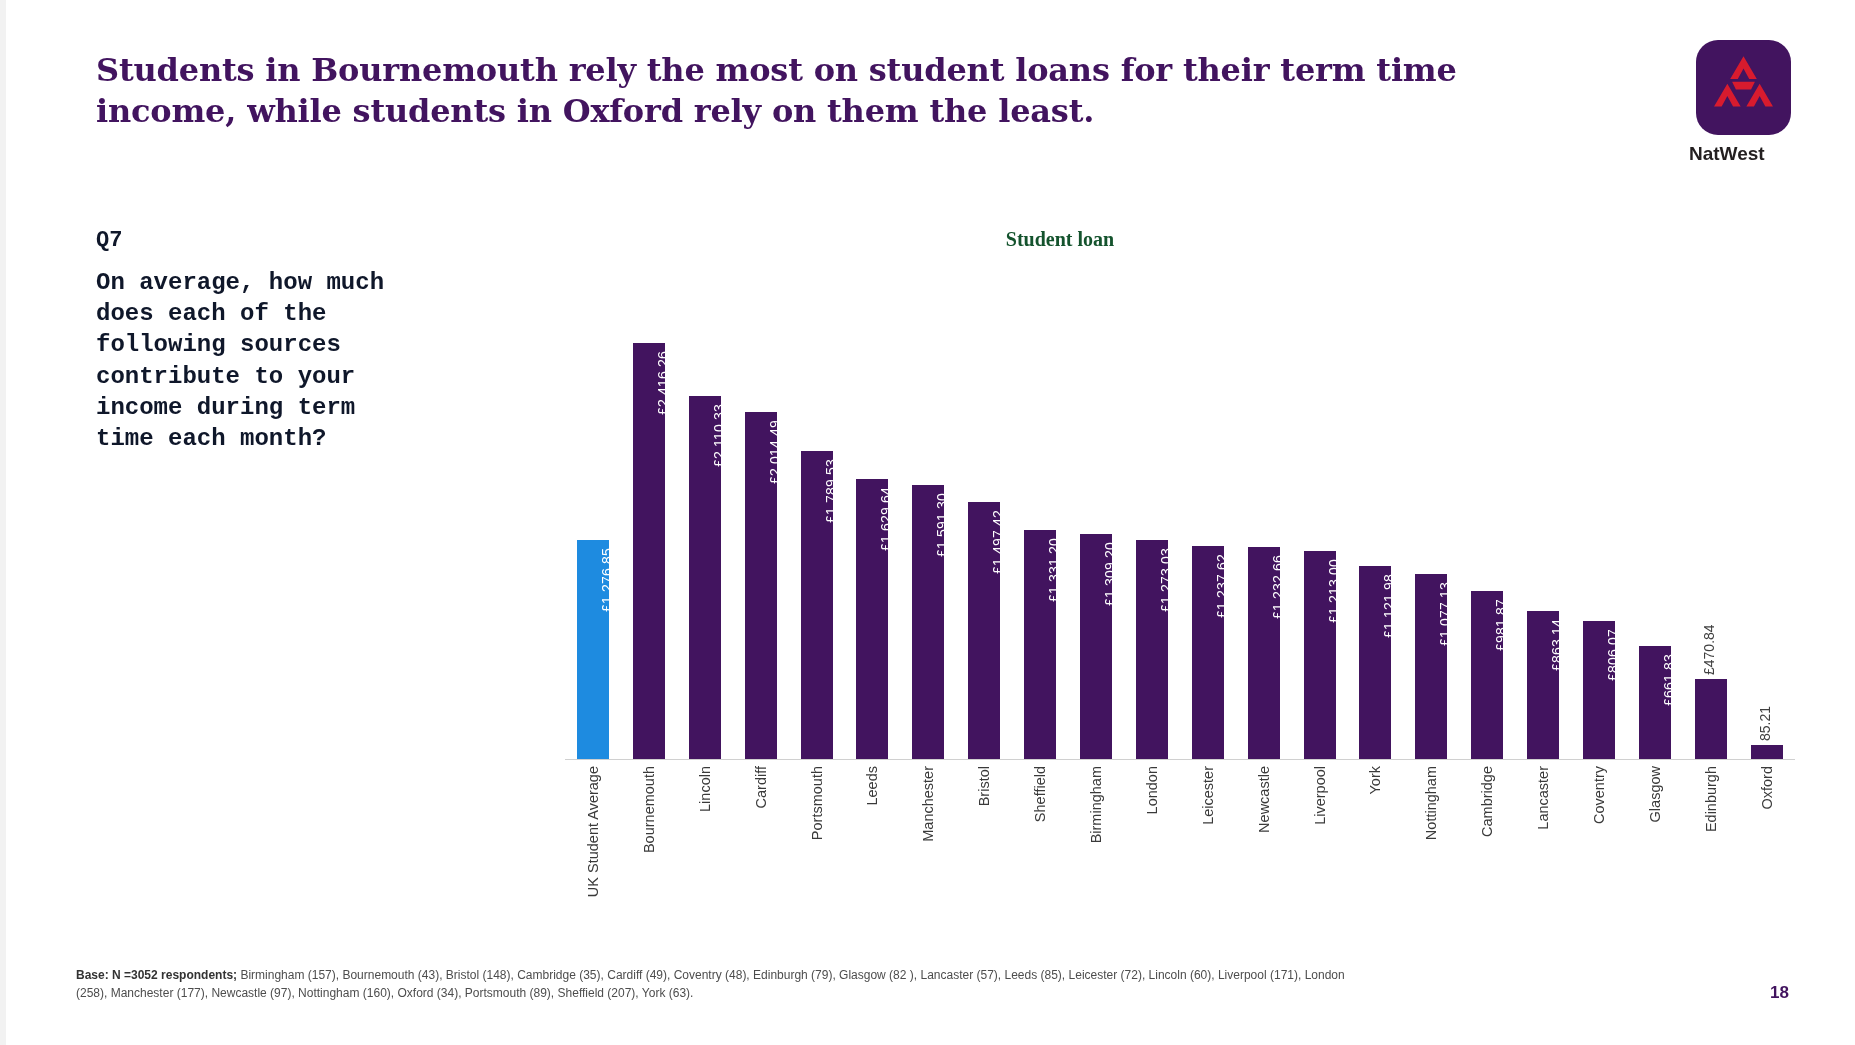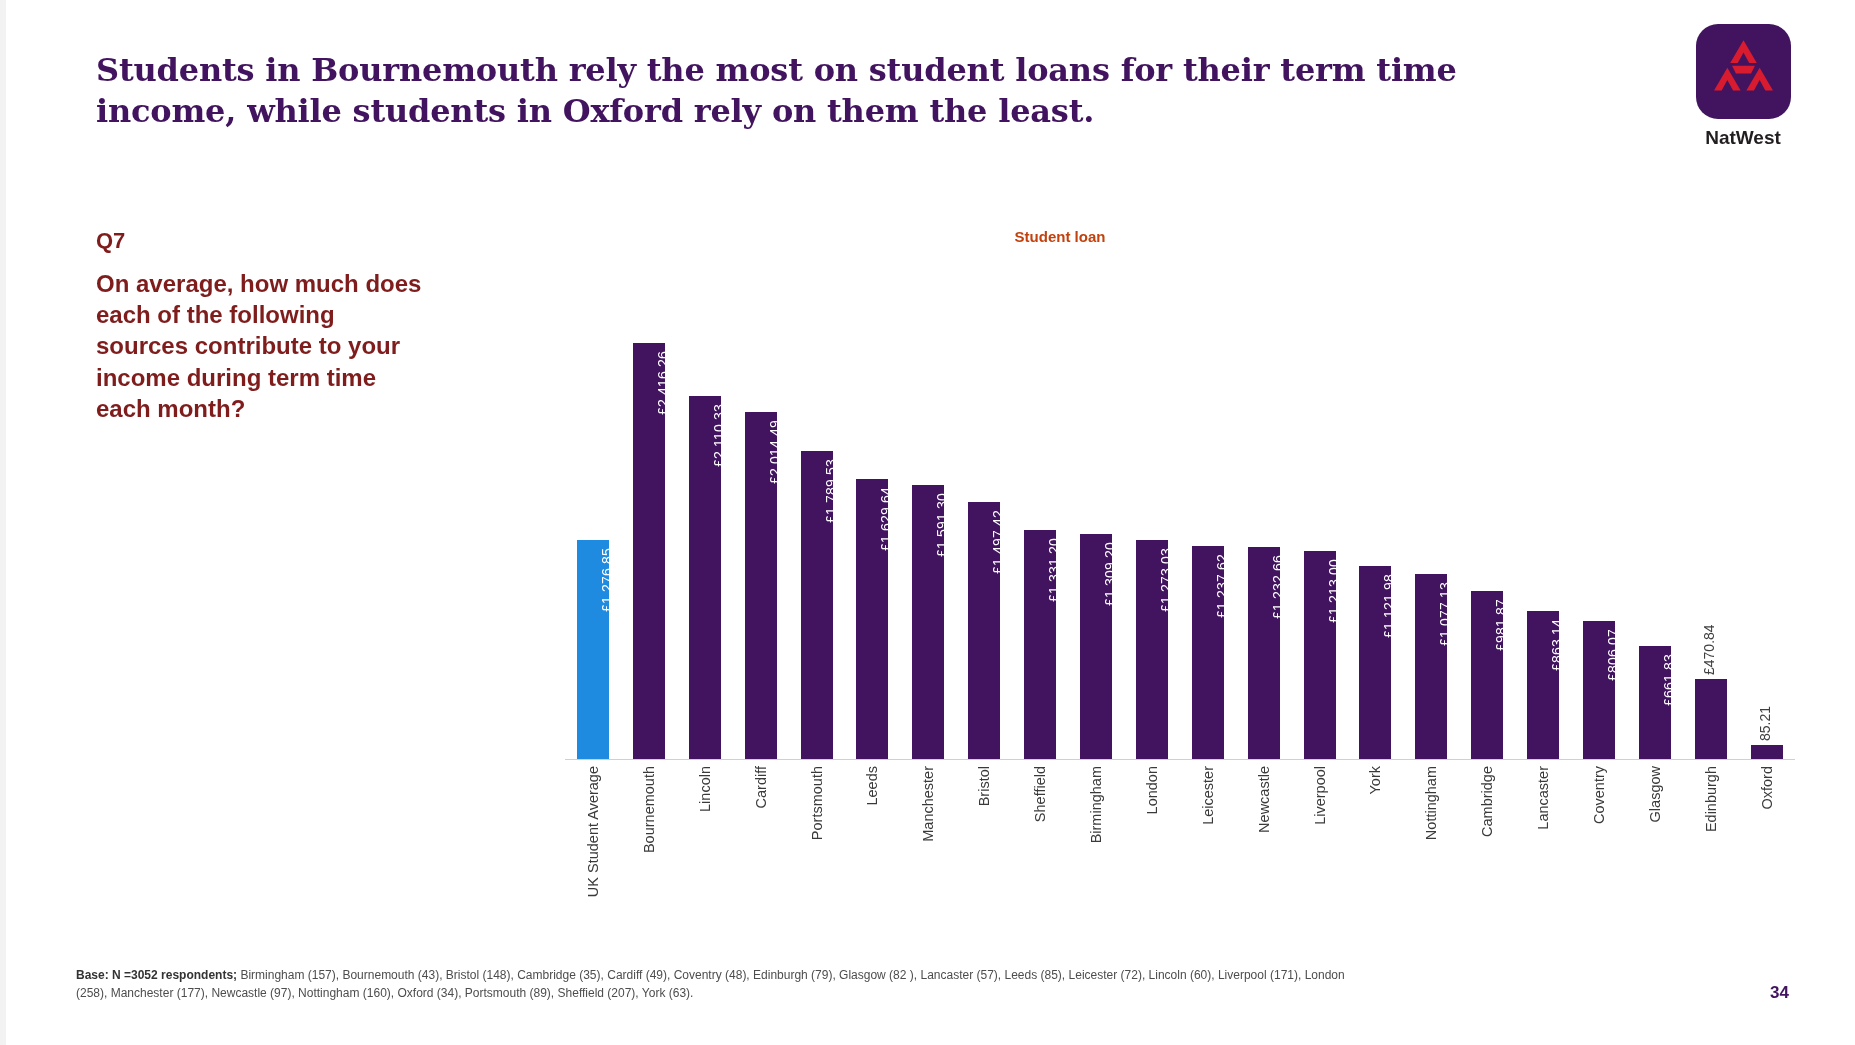--- a/index.html
+++ b/index.html
@@ -31,23 +31,22 @@
     font-weight: bold;
     line-height: 1.27;
     color: #42145F;
     font-family: "DejaVu Serif", serif;
     letter-spacing: -0.2px;
   }
   
   .logo-wrap {
     position: absolute;
     right: 52px;
-    top: 24px;
+    top: 40px;
     width: 108px;
-    text-align: center;
   }
   .logo-badge {
     width: 95px;
     height: 95px;
     border-radius: 22px;
     background: #42145F;
     margin: 0 auto;
     position: relative;
   }
   .logo-name {
@@ -56,41 +55,43 @@
     font-weight: bold;
     color: #231f20;
     font-family: "Liberation Sans", sans-serif;
   }
   
   .question {
     position: absolute;
     left: 96px;
     top: 228px;
     width: 330px;
-    color: #7f1d1d;
+    color: #0f172a;
+    font-family: Liberation Mono, monospace;
   }
   .q-num {
     font-size: 22px;
     font-weight: bold;
     margin-bottom: 14px;
   }
   .q-text {
     font-size: 24px;
     font-weight: bold;
     line-height: 1.3;
   }
   
   .chart-title {
     position: absolute;
     left: 1060px;
     top: 228px;
     transform: translateX(-50%);
-    font-size: 15px;
-    font-weight: bold;
-    color: #c2410c;
+    font-size: 20px;
+    font-weight: bold;
+    color: #14532d;
+    font-family: Liberation Serif, serif;
   }
   .chart {
     position: absolute;
     left: 565px;
     top: 300px;
     width: 1230px;
     height: 460px;
   }
   .plot {
     position: absolute;
@@ -418,14 +419,14 @@
       </div>
       <div class="cat">
         <span>Oxford</span>
       </div>
     </div>
 
   <div class="footer">
     <b>Base: N =3052 respondents;</b><span> Birmingham (157),  Bournemouth (43), Bristol (148), Cambridge (35), Cardiff (49), Coventry (48),  Edinburgh (79), Glasgow (82 ), Lancaster (57), Leeds (85), Leicester (72), Lincoln (60), Liverpool (171), London (258), Manchester (177), Newcastle (97), Nottingham (160), Oxford (34), Portsmouth (89), Sheffield (207), York (63).</span>
   </div>
 
-  <div class="page-num">34</div>
+  <div class="page-num">18</div>
 </div>
 
 </body></html>

